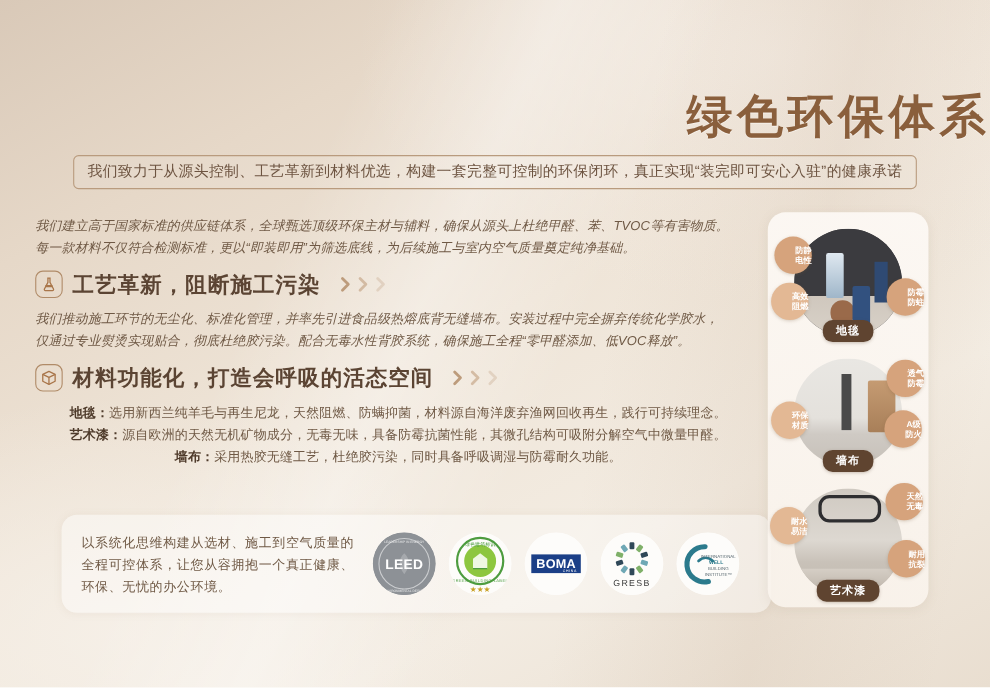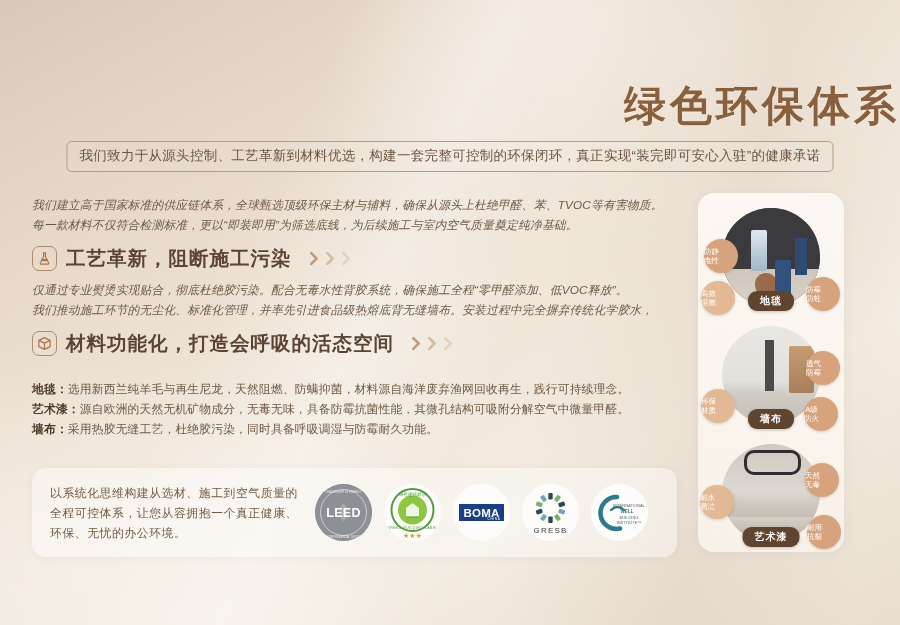--- a/index.html
+++ b/index.html
@@ -64,26 +64,26 @@
   }
   .chev { display:flex; align-items:center; gap:1px; margin-left:6px; }
   .chev svg { display:block; }
   .c1 { color:#bd9c7c; }
   .c2 { color:#cdb196; opacity:.8; }
   .c3 { color:#dac6b2; opacity:.65; }
 
   .sec-body { margin-top:5px; font-size:11.8px; line-height:20px; color:#6f5945; letter-spacing:0.15px; }
   .sec-body p { margin:0;font-style:italic; }
 
-  .mat-list { margin-top:19px; font-size:11.8px; line-height:20px; color:#6f5945; letter-spacing:0.15px; }
+  .mat-list { margin-top:5px; font-size:11.8px; line-height:20px; color:#6f5945; letter-spacing:0.15px;text-align:center; }
   .mat-list .k { color:#4e3a2a; font-weight:700; }
 
   
   .bottom-card {
-    position:absolute; left:32px; top:468px; width:645px; height:89px;
+    position:absolute; left:56px; top:468px; width:645px; height:89px;
     background:rgba(255,255,255,0.42);
     border-radius:14px;
     display:flex; align-items:center;
     padding:0 20px 0 18px;
     box-shadow: 0 1px 8px rgba(150,125,100,0.08);
   }
   .bottom-text {
     width:255px; font-size:11.8px; line-height:20px; color:#6f5945; letter-spacing:.6px;
   }
   .logos { display:flex; align-items:center; gap:12px; margin-left:10px; }
@@ -145,25 +145,24 @@
     border:3px solid #2e2e30; border-radius:10px;
   }
   .ph-paint::before{
     content:""; position:absolute; left:0; bottom:0; width:100%; height:26%;
     background:linear-gradient(180deg,#d5cec5,#b9b0a5);
   }
 
   .badge {
     position:absolute; width:34px; height:34px; border-radius:50%;
     background:#d6a37c; color:#fff;
-    display:flex; align-items:center; justify-content:flex-start;
-    font-size:7.5px; line-height:9px; font-weight:400; text-align:center;
+    display:flex; align-items:center; justify-content:flex-end;
+    font-size:7.5px; line-height:9px; font-weight:700; text-align:center;
     letter-spacing:0;
     box-shadow:0 1px 3px rgba(120,90,60,.25);
-    margin-top:24px;
   }
   .badge span{ display:block; }
   .badge.light { background:#e3b894; }
   .pc-name {
     position:absolute; left:50%; transform:translateX(-50%); bottom:6px;
     background:#5f4430; color:#fff;
     font-size:10px; font-weight:700; letter-spacing:1px;
     padding:3px 12px; border-radius:9px;
     box-shadow:0 1px 3px rgba(90,65,45,.3);
   }
@@ -203,22 +202,22 @@
             </svg>
           <svg class="c2" width="15" height="17" viewBox="0 0 12 16" fill="none" stroke="currentColor" stroke-width="2.4" stroke-linecap="round" stroke-linejoin="round">
               <polyline points="3,3 8,8 3,13"></polyline>
             </svg>
           <svg class="c3" width="15" height="17" viewBox="0 0 12 16" fill="none" stroke="currentColor" stroke-width="2.4" stroke-linecap="round" stroke-linejoin="round">
               <polyline points="3,3 8,8 3,13"></polyline>
             </svg>
         </div>
       </div>
       <div class="sec-body">
+        <p>我们推动施工环节的无尘化、标准化管理，并率先引进食品级热熔底背无缝墙布。安装过程中完全摒弃传统化学胶水，</p>
         <p>仅通过专业熨烫实现贴合，彻底杜绝胶污染。配合无毒水性背胶系统，确保施工全程“零甲醛添加、低VOC释放”。</p>
-        <p>我们推动施工环节的无尘化、标准化管理，并率先引进食品级热熔底背无缝墙布。安装过程中完全摒弃传统化学胶水，</p>
       </div>
     </div>
 
     <div class="section">
       <div class="sec-head">
         <div class="sec-icon">
           <svg width="15" height="15" viewBox="0 0 24 24" fill="none" stroke="currentColor" stroke-width="1.9" stroke-linejoin="round">
             <path d="M12 2.6 21 7v10l-9 4.4L3 17V7z"></path>
               <path d="M3 7l9 4.4L21 7"></path>
               <path d="M12 11.4V21.4"></path>

